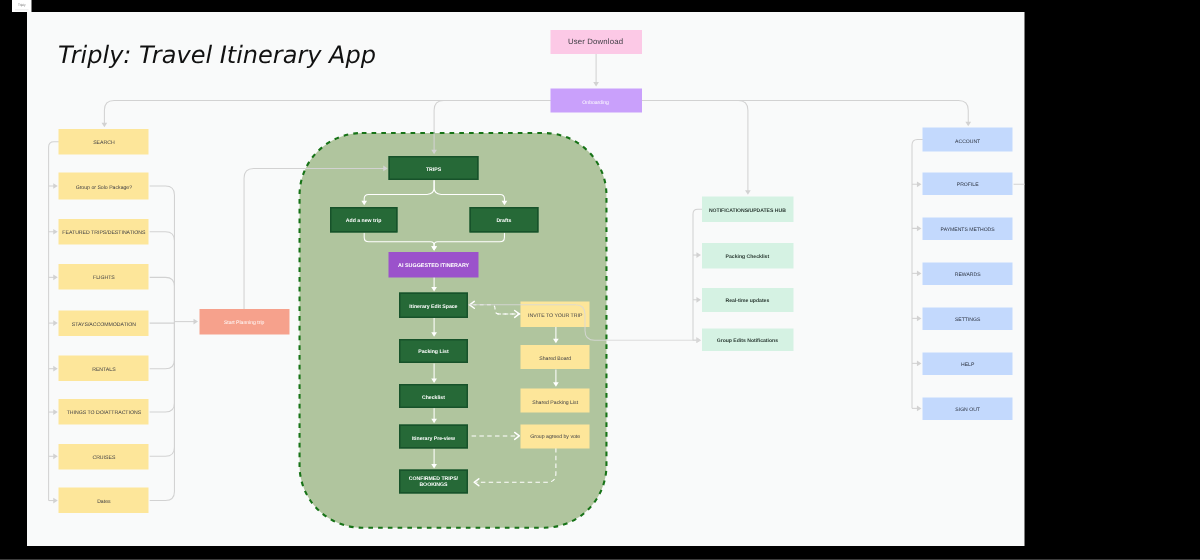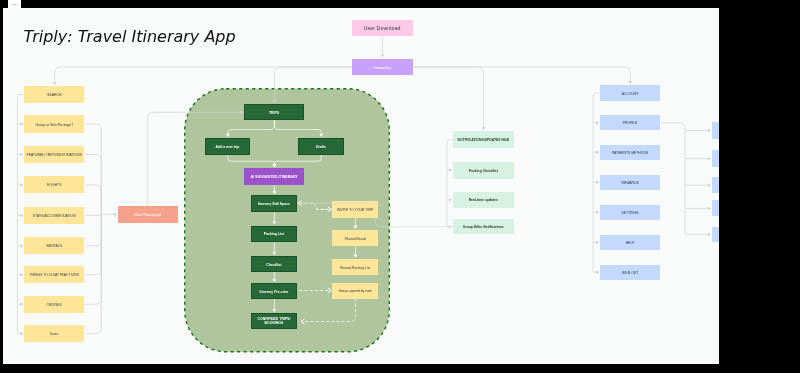--- a/index.html
+++ b/index.html
@@ -10,21 +10,21 @@
   *{-webkit-font-smoothing:antialiased;}
 
   
   .chrome{position:absolute;inset:0;background:#000;}
   .tab{position:absolute;left:8.4px;top:0px;width:12.3px;height:7.6px;
        background:#ffffff;overflow:hidden;}
   .tab-label{position:absolute;left:0;top:2.9px;width:12.3px;text-align:center;
        font-size:2.1px;color:#6b6b6b;white-space:nowrap;line-height:1;}
   .tab-sub{position:absolute;left:1.5px;top:5.6px;width:9.3px;height:0.8px;
        background:#f1f1f1;}
-  .viewport{position:absolute;left:3px;top:7.7px;width:716px;height:356.6px;
+  .viewport{position:absolute;left:18px;top:7.7px;width:665px;height:356.6px;
        background:#f9fafa;overflow:hidden;}
 
   
   .canvas{position:absolute;left:-8.4px;top:-7.7px;width:800px;height:373px;}
   .title{position:absolute;left:29px;top:27px;font-size:16px;color:#111111;
          font-family:"DejaVu Sans",sans-serif;font-style:italic;font-weight:200;
          letter-spacing:0px;white-space:nowrap;}
 
   .node{position:absolute;box-sizing:border-box;display:flex;align-items:center;
         justify-content:center;text-align:center;line-height:1.18;

